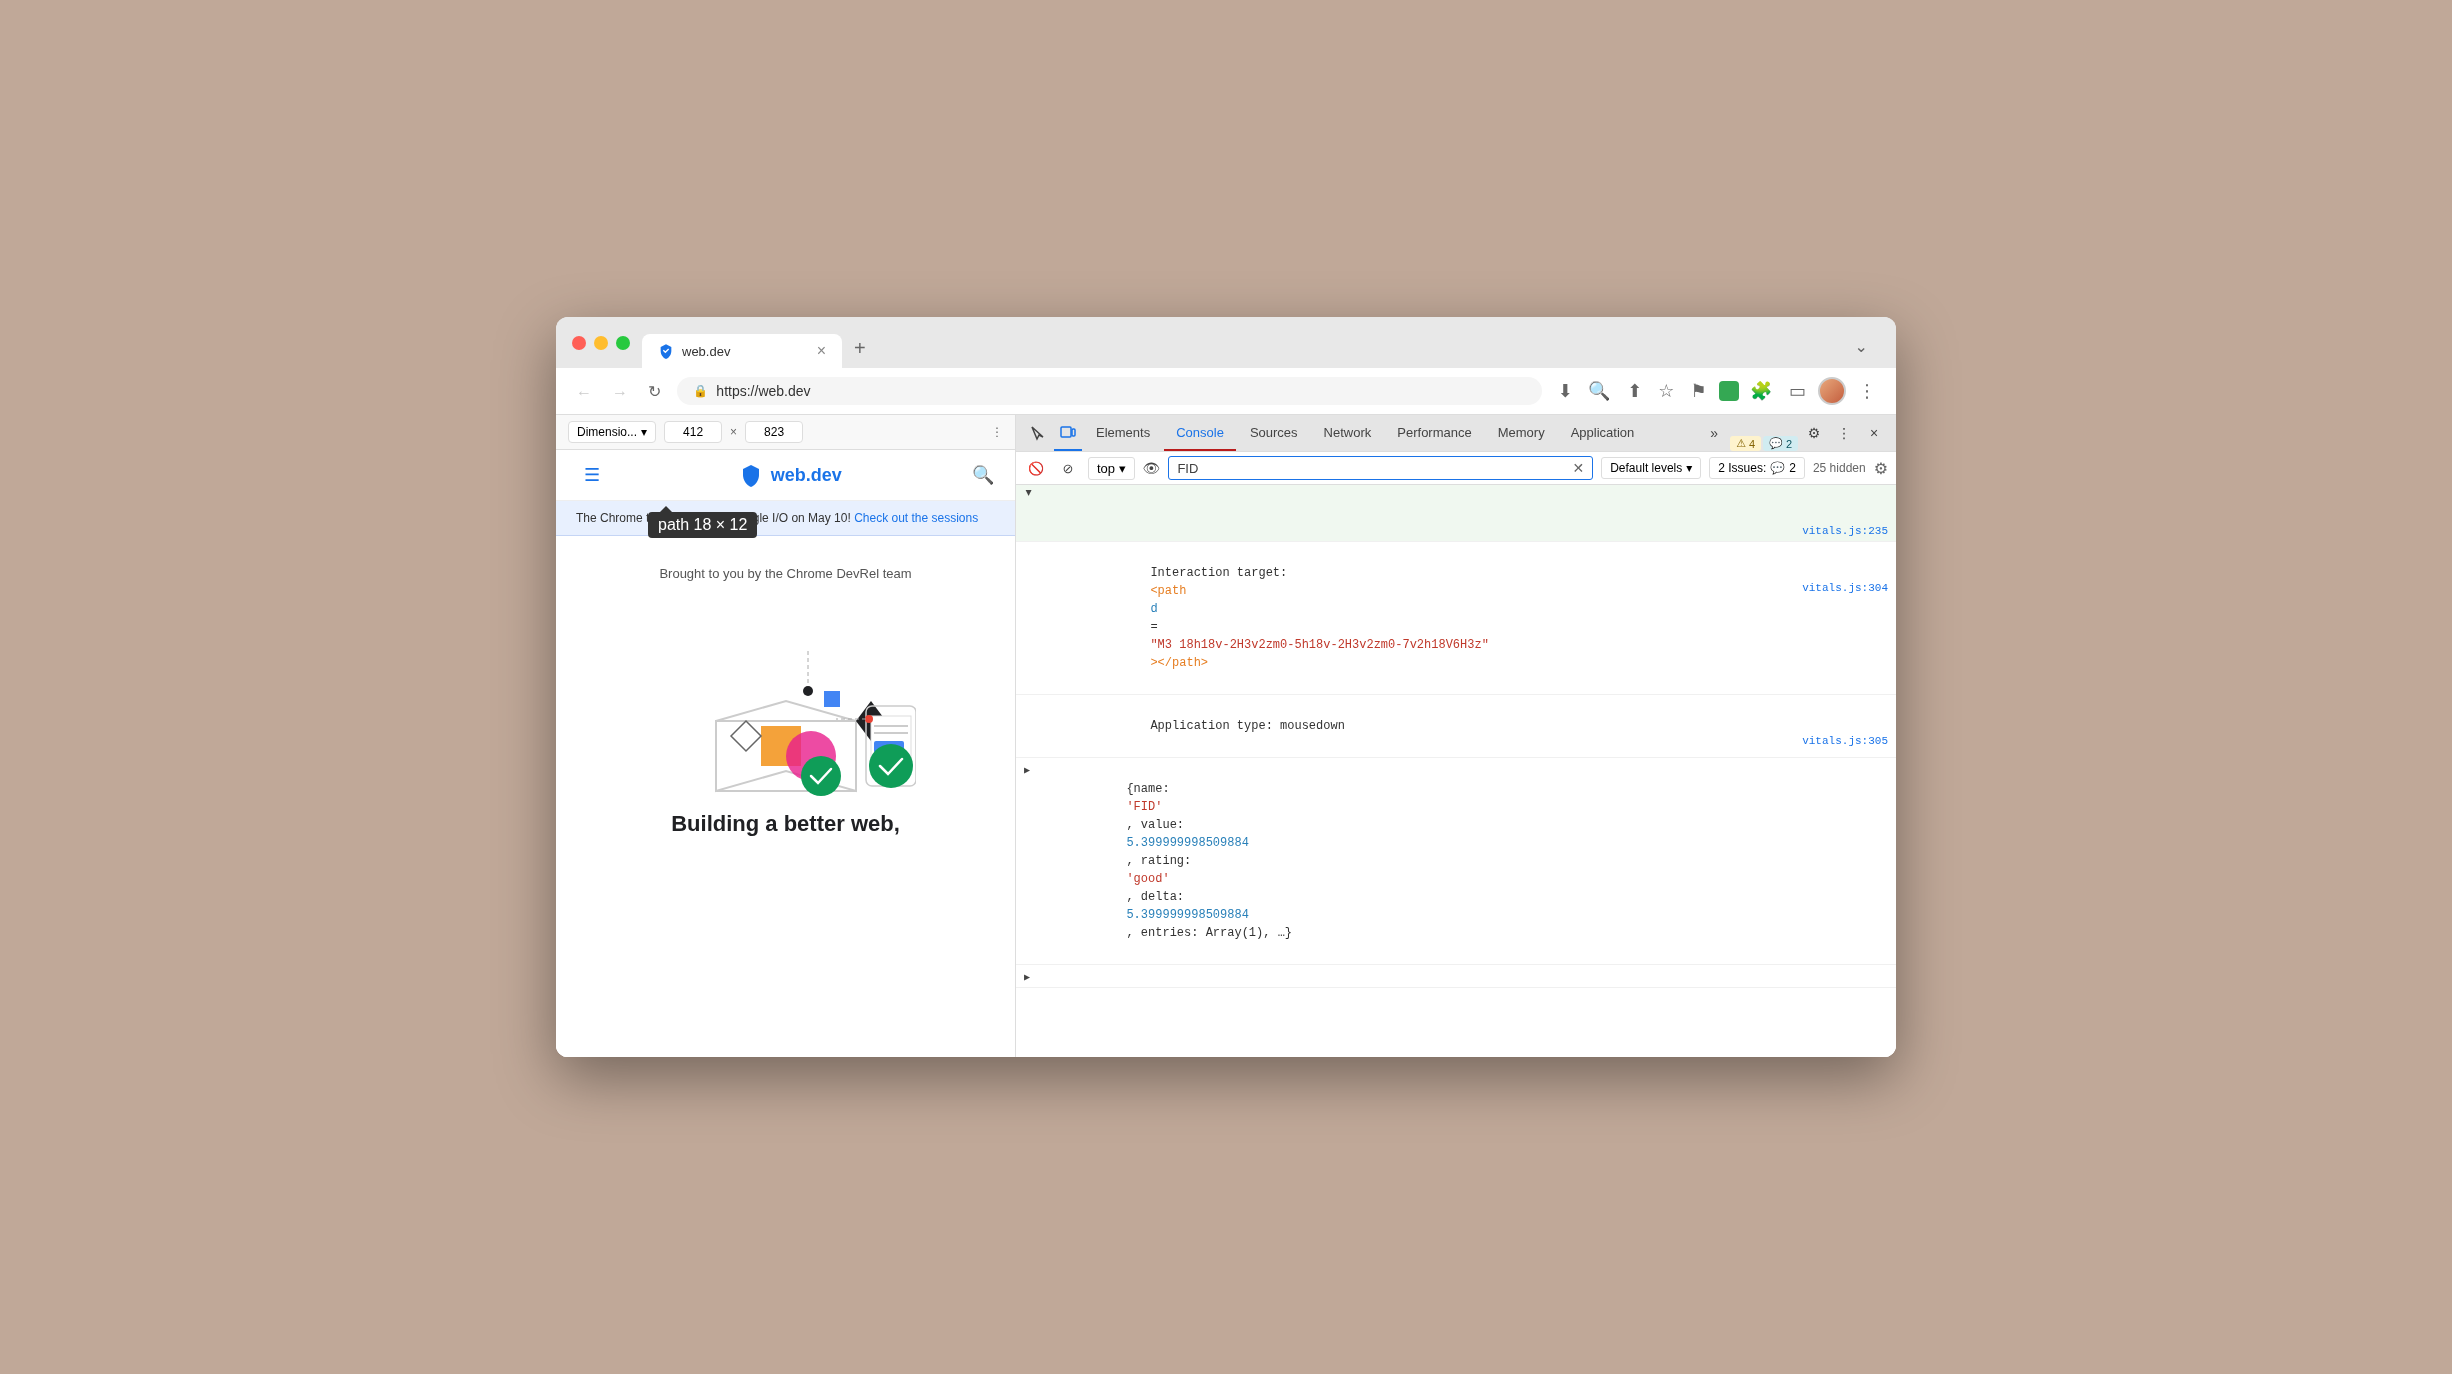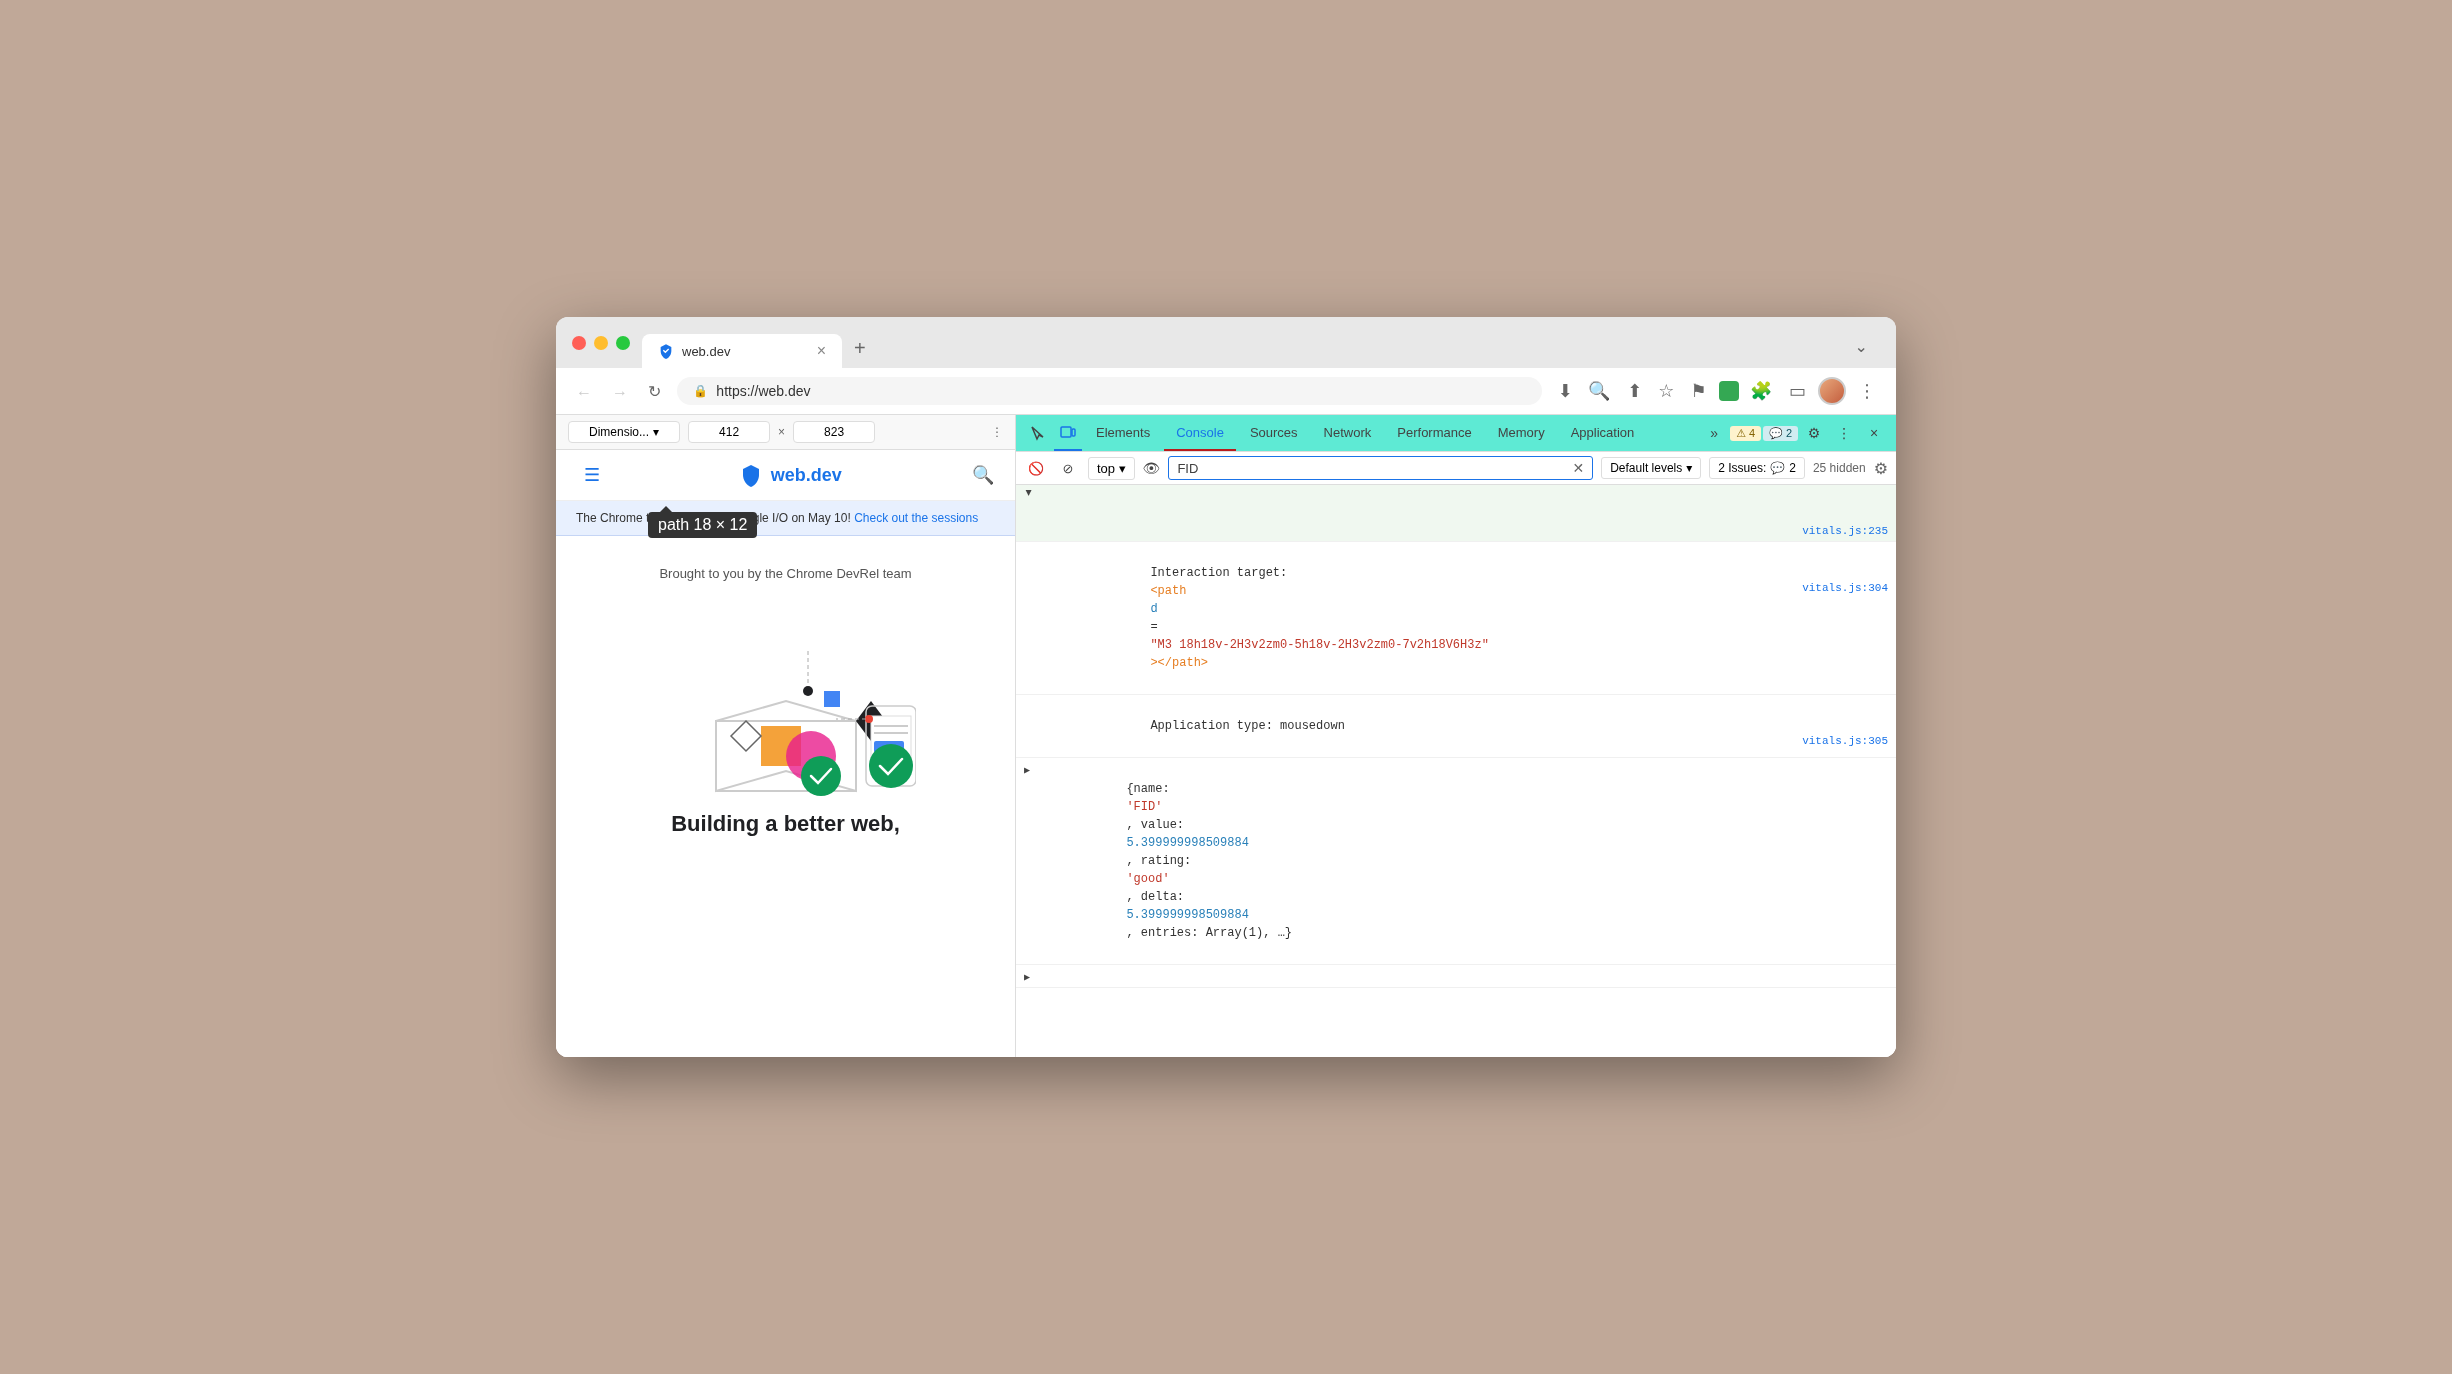--- a/index.html
+++ b/index.html
@@ -161,21 +161,21 @@
       gap: 8px;
       font-size: 12px;
     }
     .dimension-selector {
       display: flex;
       align-items: center;
       gap: 4px;
       background: #fff;
       border: 1px solid #ddd;
       border-radius: 4px;
-      padding: 3px 20px;
+      padding: 3px 8px;
       cursor: pointer;
     }
     .dim-input {
       width: 40px;
       border: none;
       font-size: 12px;
       text-align: center;
       outline: none;
       background: transparent;
     }
@@ -277,23 +277,23 @@
     .devtools-panel {
       flex: 1;
       background: #fff;
       display: flex;
       flex-direction: column;
       overflow: hidden;
     }
     
     .dt-toolbar {
       display: flex;
-      align-items: center;
+      align-items: flex-end;
       border-bottom: 1px solid #ddd;
-      background: #5eead4;
+      background: #e5e5e5;
       padding: 0 8px;
       gap: 2px;
     }
     .dt-icon-btn {
       width: 28px; height: 36px;
       display: flex;
       align-items: center;
       justify-content: center;
       cursor: pointer;
       color: #444;

